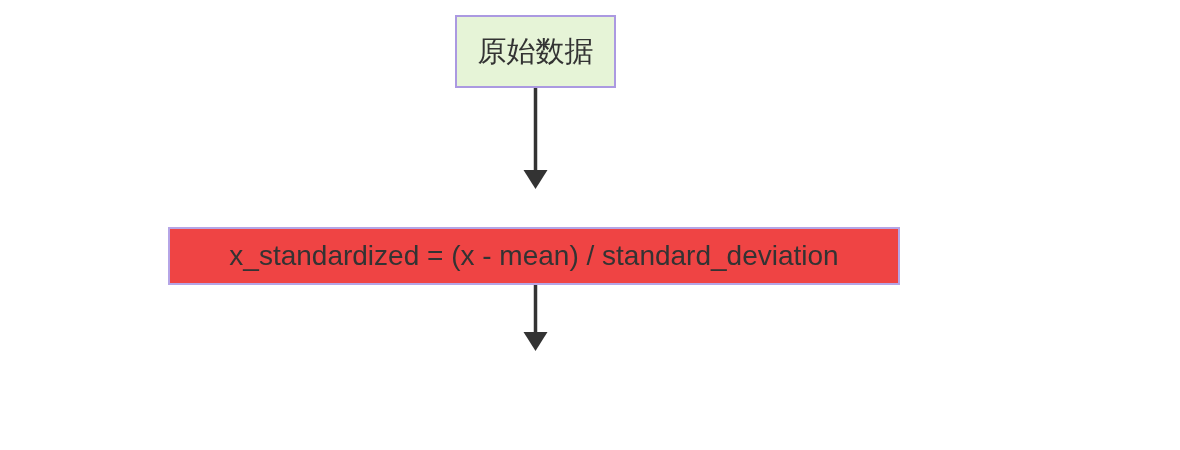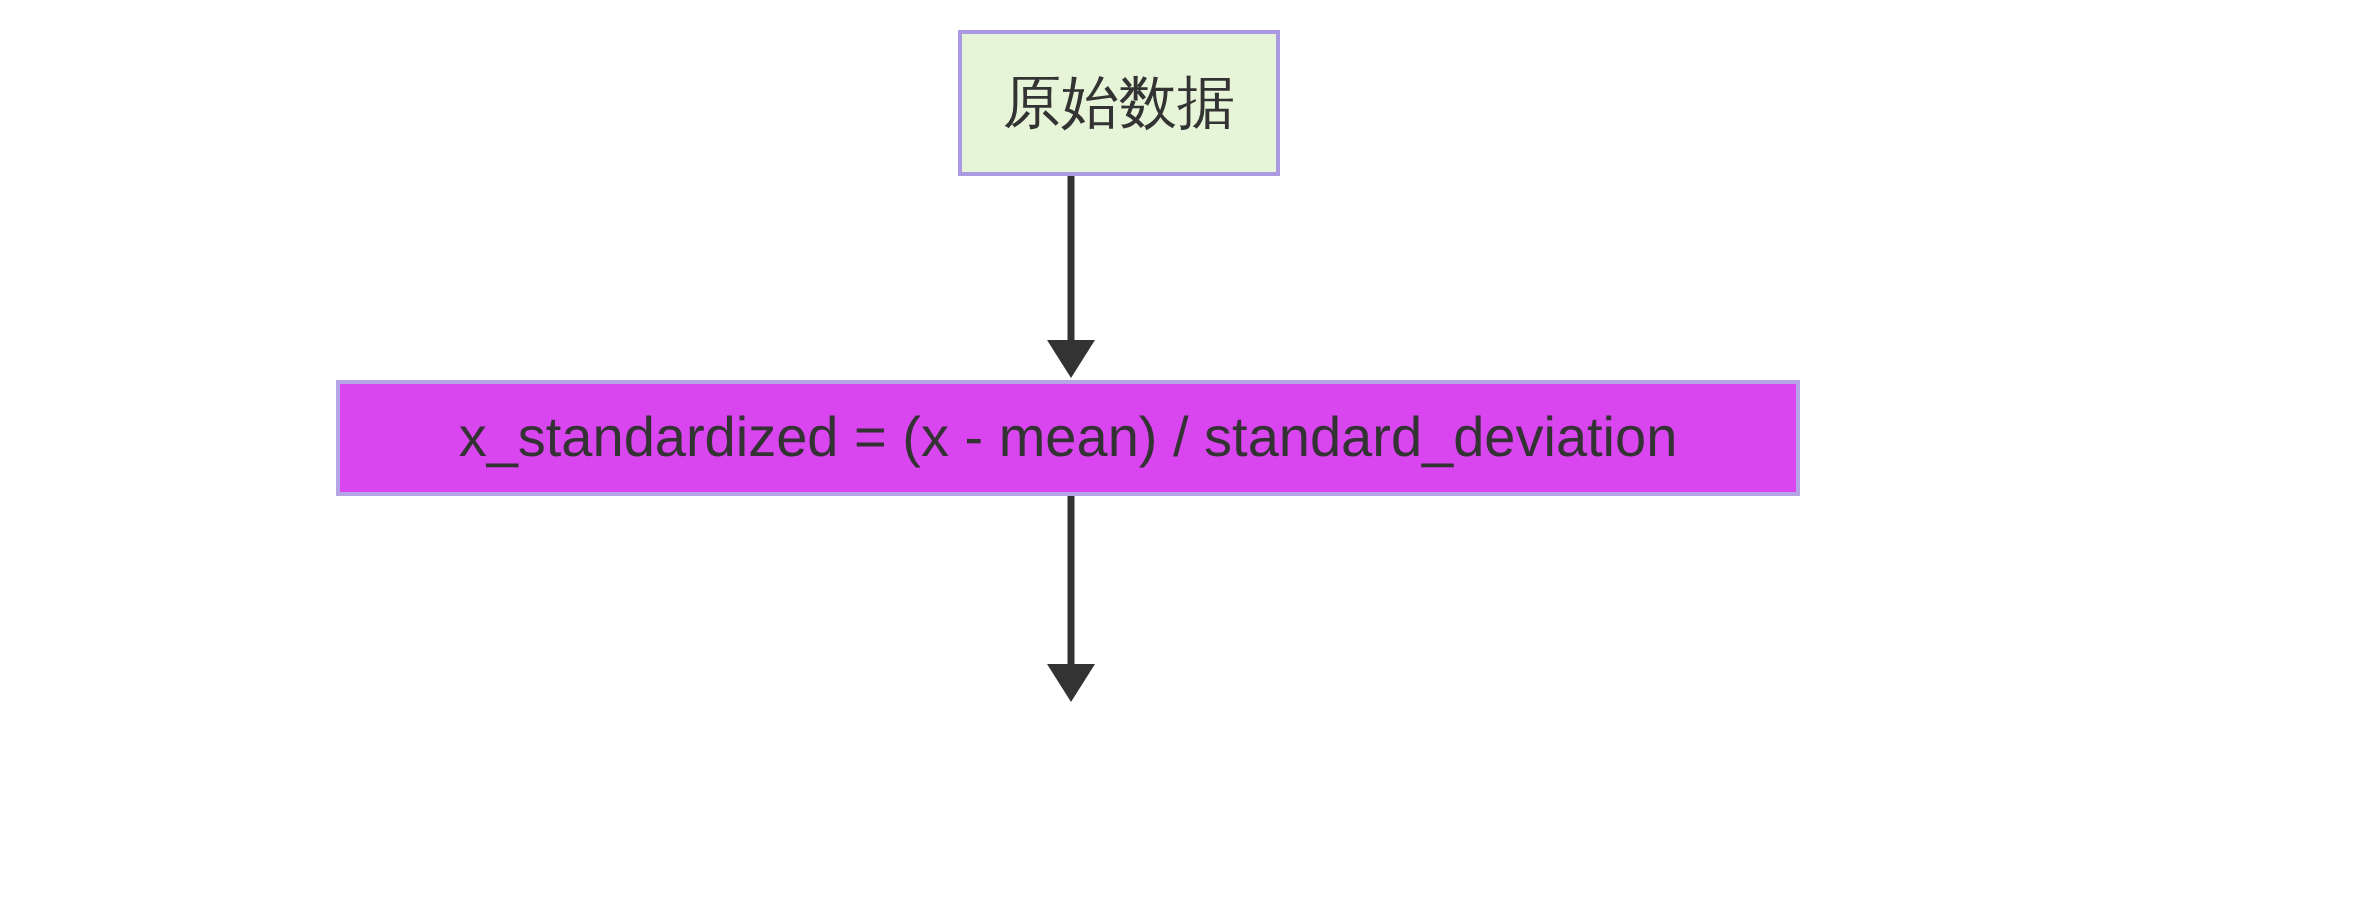--- a/index.html
+++ b/index.html
@@ -63,22 +63,22 @@
     <g>
       <line x1="535.5" y1="88" x2="535.5" y2="176" stroke-width="3.5" stroke="#333333"></line>
       <polygon points="535.5,189 523.5,170 547.5,170" fill="#333333"></polygon>
     </g>
     <g>
       <line x1="535.5" y1="248" x2="535.5" y2="338" stroke-width="3.5" stroke="#333333"></line>
       <polygon points="535.5,351 523.5,332 547.5,332" fill="#333333"></polygon>
     </g>
   </svg>
 
-  <div class="node" id="node-a" data-bind-style="background-color:diagram.nodes.0.fill" style="background-color: rgb(230, 244, 215); border-color: rgb(171, 153, 225); margin-left: 24px;">
+  <div class="node" id="node-a" data-bind-style="background-color:diagram.nodes.0.fill" style="background-color: rgb(230, 244, 215); border-color: rgb(171, 153, 225);">
     <span class="label" data-bind="diagram.nodes.0.label">原始数据</span>
   </div>
 
-  <div class="node" id="node-b" data-bind-style="background-color:diagram.nodes.1.fill" style="background-color: #d946ef; border-color: rgb(181, 165, 230);">
+  <div class="node" id="node-b" data-bind-style="background-color:diagram.nodes.1.fill" style="background-color: #ef4444; border-color: rgb(181, 165, 230); margin-top: 37px;">
     <span class="label" data-bind="diagram.nodes.1.label">x_standardized = (x - mean) / standard_deviation</span>
   </div>
 
 
 </div>
 
 </body></html>

